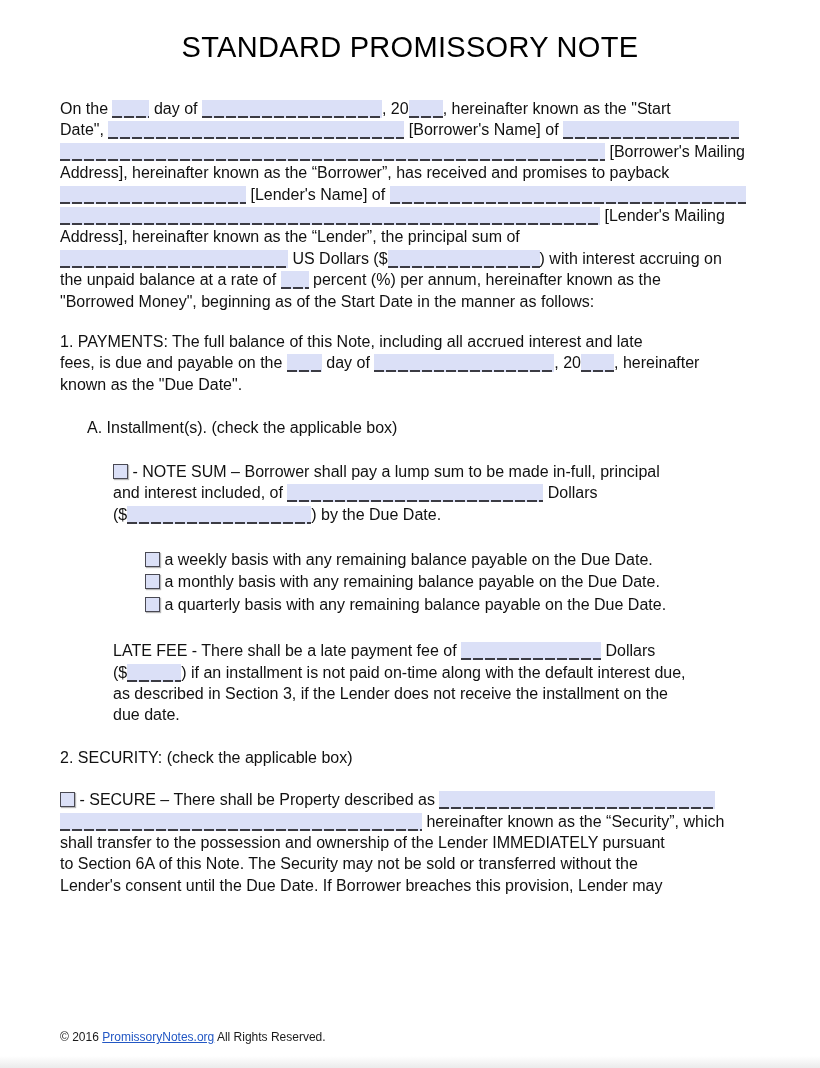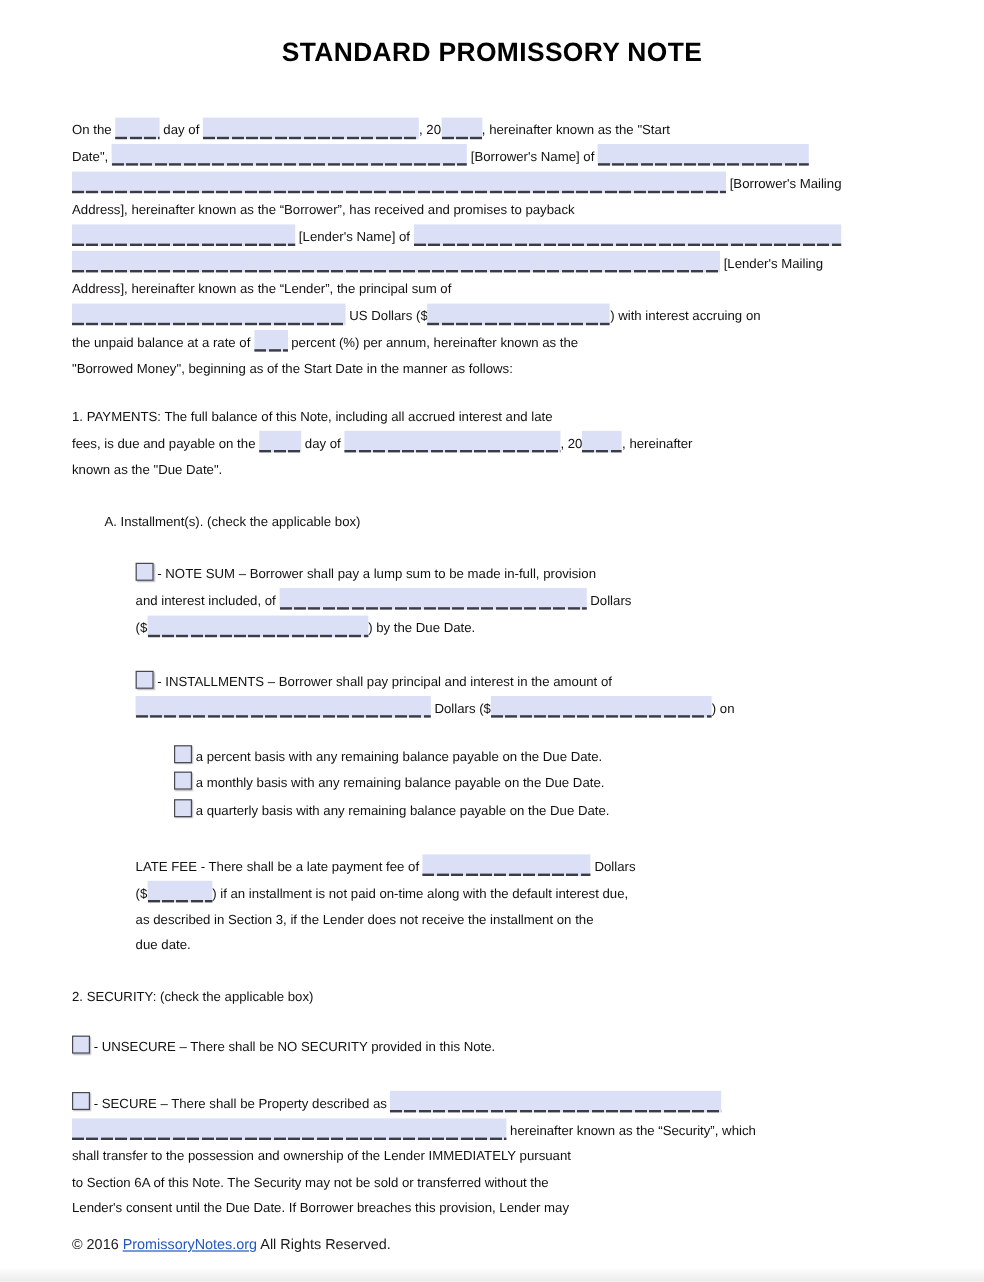--- a/index.html
+++ b/index.html
@@ -18,31 +18,31 @@
   .page {
     position: relative;
     width: 820px;
     height: 1068px;
     background: #ffffff;
   }
   h1.doc-title {
     margin: 0;
     padding-top: 31px;
     text-align: center;
-    font-size: 22px;
-    font-weight: bold;
+    font-size: 29px;
+    font-weight: normal;
     letter-spacing: 0.3px;
     color: #000;
   }
   #doc-body {
     position: absolute;
     top: 98px;
     left: 60px;
     width: 712px;
-    font-size: 11px;
+    font-size: 16px;
     line-height: 21.4px;
   }
   p.block {
     margin: 0 0 21px 0;
   }
   p.intro      { margin-bottom: 19px; }
   p.payments   { margin-bottom: 22px; }
   p.heading-a  { margin-left: 27px; margin-bottom: 22px; }
   p.indent1    { margin-left: 53px; width: 659px; }
   p.lump       { margin-bottom: 24px; }
@@ -99,28 +99,26 @@
 </head>
 <body>
 
 <div class="page">
   <h1 class="doc-title">STANDARD PROMISSORY NOTE</h1>
 
   <div id="doc-body">
       <p class="block intro"><span>On the </span><span class="blank" style="width: 37px;"></span><span> day of </span><span class="blank" style="width: 180px;"></span><span>, 20</span><span class="blank" style="width: 34px;"></span><span>, hereinafter known as the "Start</span><br><span>Date", </span><span class="blank" style="width: 296px;"></span><span> [Borrower's Name] of </span><span class="blank" style="width: 176px;"></span><br><span class="blank" style="width: 545px;"></span><span> [Borrower's Mailing</span><br><span>Address], hereinafter known as the “Borrower”, has received and promises to payback</span><br><span class="blank" style="width: 186px;"></span><span> [Lender's Name] of </span><span class="blank" style="width: 356px;"></span><br><span class="blank" style="width: 540px;"></span><span> [Lender's Mailing</span><br><span>Address], hereinafter known as the “Lender”, the principal sum of</span><br><span class="blank" style="width: 228px;"></span><span> US Dollars ($</span><span class="blank" style="width: 152px;"></span><span>) with interest accruing on</span><br><span>the unpaid balance at a rate of </span><span class="blank" style="width: 28px;"></span><span> percent (%) per annum, hereinafter known as the</span><br><span>"Borrowed Money", beginning as of the Start Date in the manner as follows:</span></p>
       <p class="block payments"><strong>1. PAYMENTS</strong><span>: The full balance of this Note, including all accrued interest and late</span><br><span>fees, is due and payable on the </span><span class="blank" style="width: 35px;"></span><span> day of </span><span class="blank" style="width: 180px;"></span><span>, 20</span><span class="blank" style="width: 33px;"></span><span>, hereinafter</span><br><span>known as the "Due Date".</span></p>
       <p class="block heading-a"><span>A. </span><strong>Installment(s)</strong><span>. (check the applicable box)</span></p>
-      <p class="block indent1 lump"><span class="cb"></span><span> - </span><strong>NOTE SUM</strong><span> – Borrower shall pay a lump sum to be made in-full, provision</span><br><span>and interest included, of </span><span class="blank" style="width: 256px;"></span><span> Dollars</span><br><span>($</span><span class="blank" style="width: 184px;"></span><span>) by the Due Date.</span></p>
-      <p class="block indent1 inst"><span class="cb"></span><span> - </span><strong>INSTALLMENTS</strong><span> – Borrower shall pay principal and interest in the amount of</span><br><span class="blank" style="width: 246px;"></span><span> Dollars ($</span><span class="blank" style="width: 184px;"></span><span>) on</span></p>
-      <p class="block option"><span class="cb"></span><span> a </span><strong>percent</strong><span> basis with any remaining balance payable on the Due Date.</span></p>
+      <p class="block indent1 lump"><span class="cb"></span><span> - </span><strong>NOTE SUM</strong><span> – Borrower shall pay a lump sum to be made in-full, principal</span><br><span>and interest included, of </span><span class="blank" style="width: 256px;"></span><span> Dollars</span><br><span>($</span><span class="blank" style="width: 184px;"></span><span>) by the Due Date.</span></p>
+      <p class="block option"><span class="cb"></span><span> a </span><strong>weekly</strong><span> basis with any remaining balance payable on the Due Date.</span></p>
       <p class="block option"><span class="cb"></span><span> a </span><strong>monthly</strong><span> basis with any remaining balance payable on the Due Date.</span></p>
       <p class="block option"><span class="cb"></span><span> a </span><strong>quarterly</strong><span> basis with any remaining balance payable on the Due Date.</span></p>
       <p class="block indent1 latefee"><strong>LATE FEE</strong><span> - There shall be a late payment fee of </span><span class="blank" style="width: 140px;"></span><span> Dollars</span><br><span>($</span><span class="blank" style="width: 54px;"></span><span>) if an installment is not paid on-time along with the default interest due,</span><br><span>as described in Section 3, if the Lender does not receive the installment on the</span><br><span>due date.</span></p>
       <p class="block security"><strong>2. SECURITY</strong><span>: (check the applicable box)</span></p>
-      <p class="block unsecure"><span class="cb"></span><span> - </span><strong>UNSECURE</strong><span> – There shall be NO SECURITY provided in this Note.</span></p>
       <p class="block secure"><span class="cb"></span><span> - </span><strong>SECURE</strong><span> – There shall be Property described as </span><span class="blank" style="width: 276px;"></span><br><span class="blank" style="width: 362px;"></span><span> hereinafter known as the “Security”, which</span><br><span>shall transfer to the possession and ownership of the Lender IMMEDIATELY pursuant</span><br><span>to Section 6A of this Note. The Security may not be sold or transferred without the</span><br><span>Lender's consent until the Due Date. If Borrower breaches this provision, Lender may</span></p>
     </div>
 
   <div class="footer">
     <span>© 2016 </span><a>PromissoryNotes.org</a><span> All Rights Reserved.</span>
   </div>
 
   <div class="page-edge"></div>
 </div>
 

